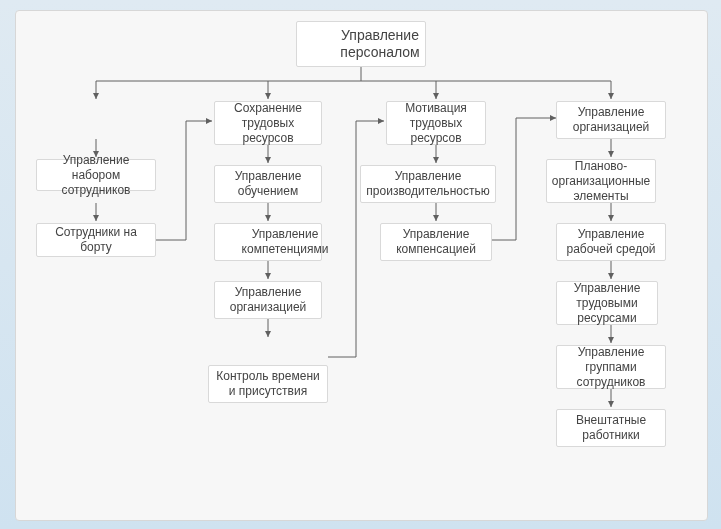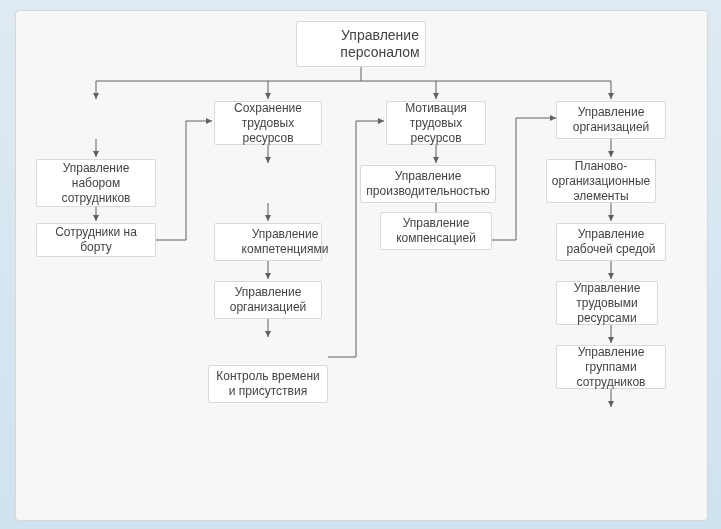--- a/index.html
+++ b/index.html
@@ -94,31 +94,33 @@
 
     <path class="edge" d="M140 229 L170 229 L170 110 L196 110" marker-end="url(#ah)"></path>
 
     <path class="edge" d="M312 346 L340 346 L340 110 L368 110" marker-end="url(#ah)"></path>
 
     <path class="edge" d="M476 229 L500 229 L500 107 L540 107" marker-end="url(#ah)"></path>
   </svg>
 
   <div class="node root" style="left:280px; top:10px; width:130px; height:46px;padding-left:44px;">Управление персоналом</div>
 
-  <div class="node" style="left:20px; top:148px; width:120px; height:48px;">Управление набором сотрудников</div>
+  <div class="node" style="left:20px; top:148px; width:120px; height:32px;">Управление набором сотрудников</div>
   <div class="node" style="left:20px; top:212px; width:120px; height:34px;">Сотрудники на борту</div>
 
   <div class="node" style="left:198px; top:90px; width:108px; height:44px;">Сохранение трудовых ресурсов</div>
+  <div class="node" style="left:198px; top:154px; width:108px; height:38px;">Управление обучением</div>
   <div class="node" style="left:198px; top:212px; width:108px; height:38px;padding-left:40px;">Управление компетенциями</div>
   <div class="node" style="left:198px; top:270px; width:108px; height:38px;">Управление организацией</div>
   <div class="node" style="left:192px; top:328px; width:120px; height:38px;margin-top:26px;">Контроль времени и присутствия</div>
 
   <div class="node" style="left:370px; top:90px; width:100px; height:44px;">Мотивация трудовых ресурсов</div>
   <div class="node" style="left:344px; top:154px; width:136px; height:38px;">Управление производительностью</div>
-  <div class="node" style="left:364px; top:201px; width:112px; height:38px;">Управление компенсацией</div>
+  <div class="node" style="left:364px; top:212px; width:112px; height:38px;">Управление компенсацией</div>
 
   <div class="node" style="left:540px; top:90px; width:110px; height:38px;">Управление организацией</div>
   <div class="node" style="left:530px; top:148px; width:110px; height:44px;">Планово-организационные элементы</div>
   <div class="node" style="left:540px; top:212px; width:110px; height:38px;">Управление рабочей средой</div>
   <div class="node" style="left:540px; top:270px; width:102px; height:44px;">Управление трудовыми ресурсами</div>
   <div class="node" style="left:540px; top:334px; width:110px; height:44px;">Управление группами сотрудников</div>
+  <div class="node" style="left:540px; top:398px; width:110px; height:38px;">Внештатные работники</div>
 
 </div>
 
 </body></html>

